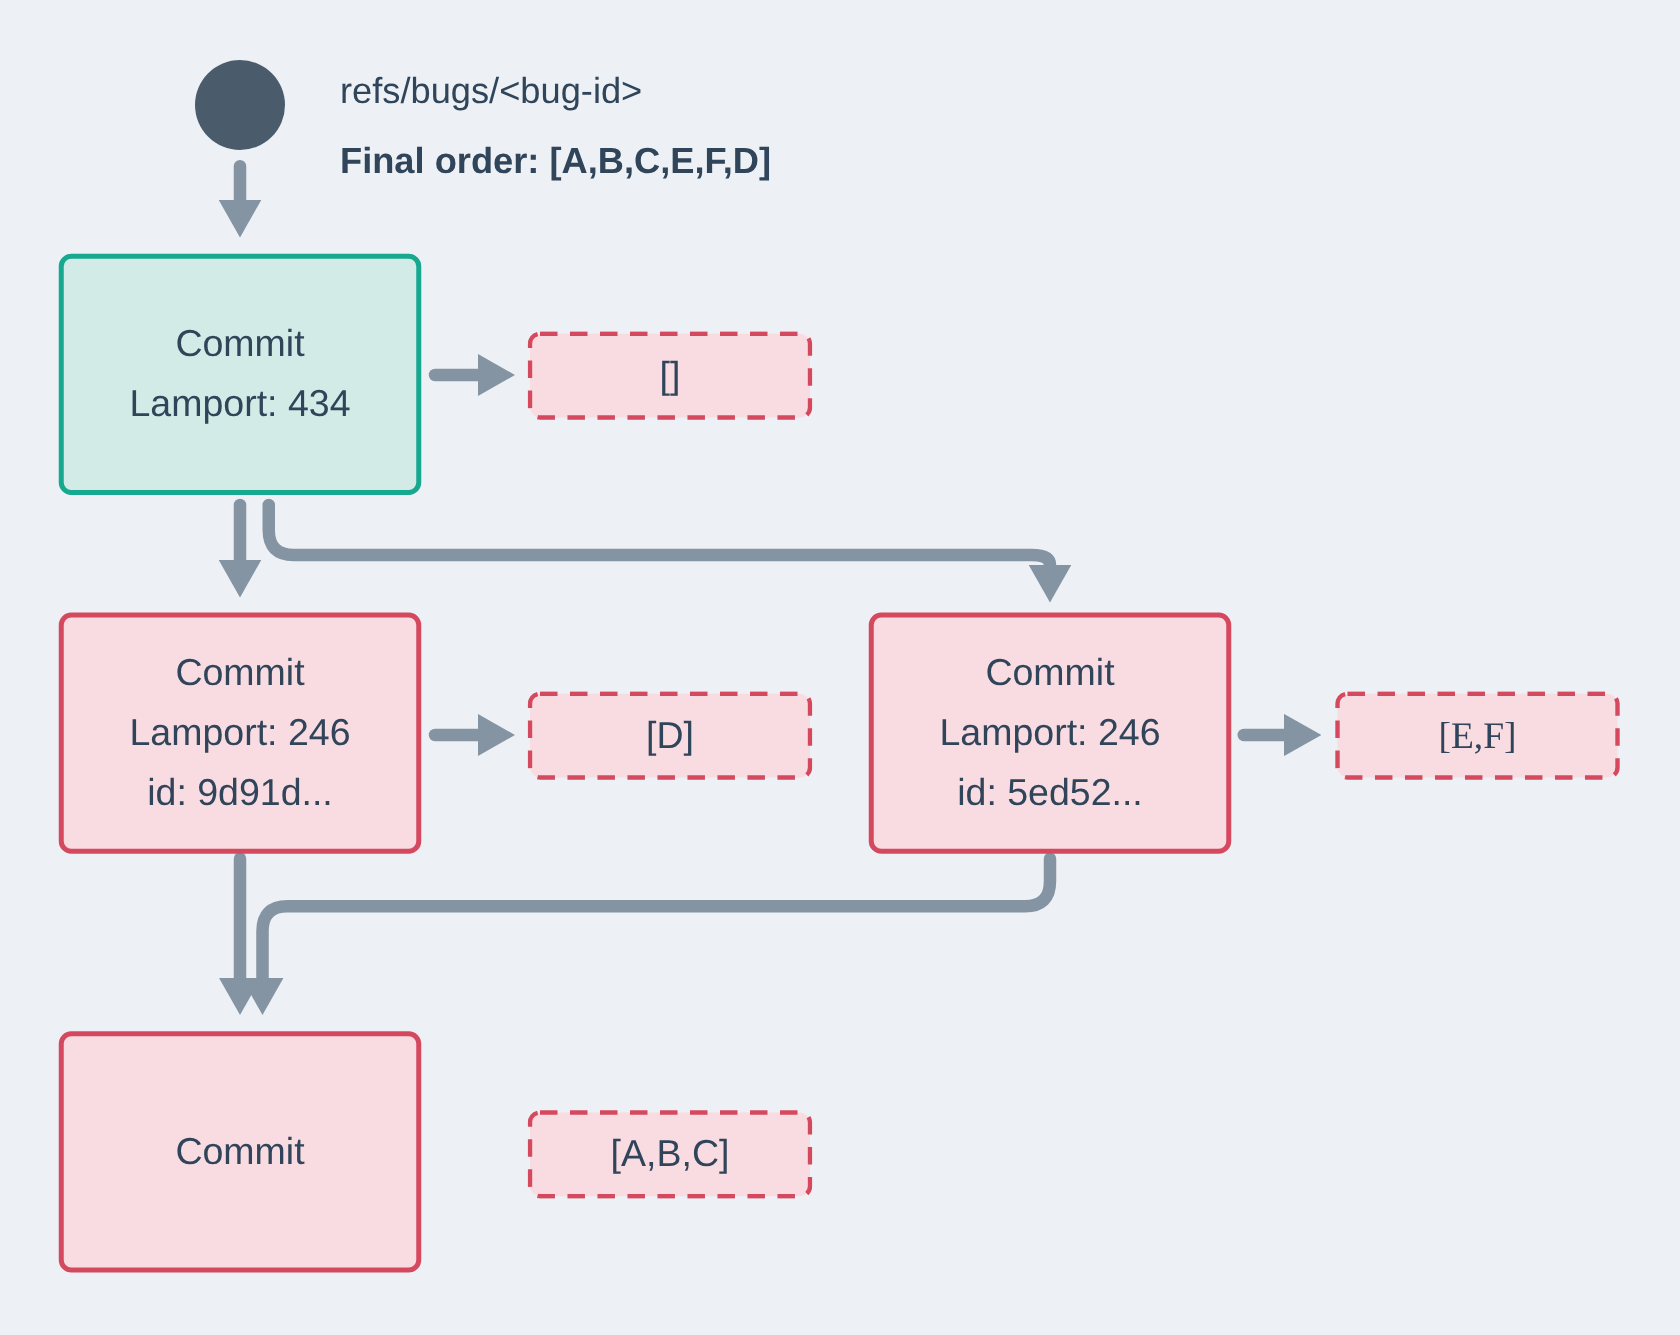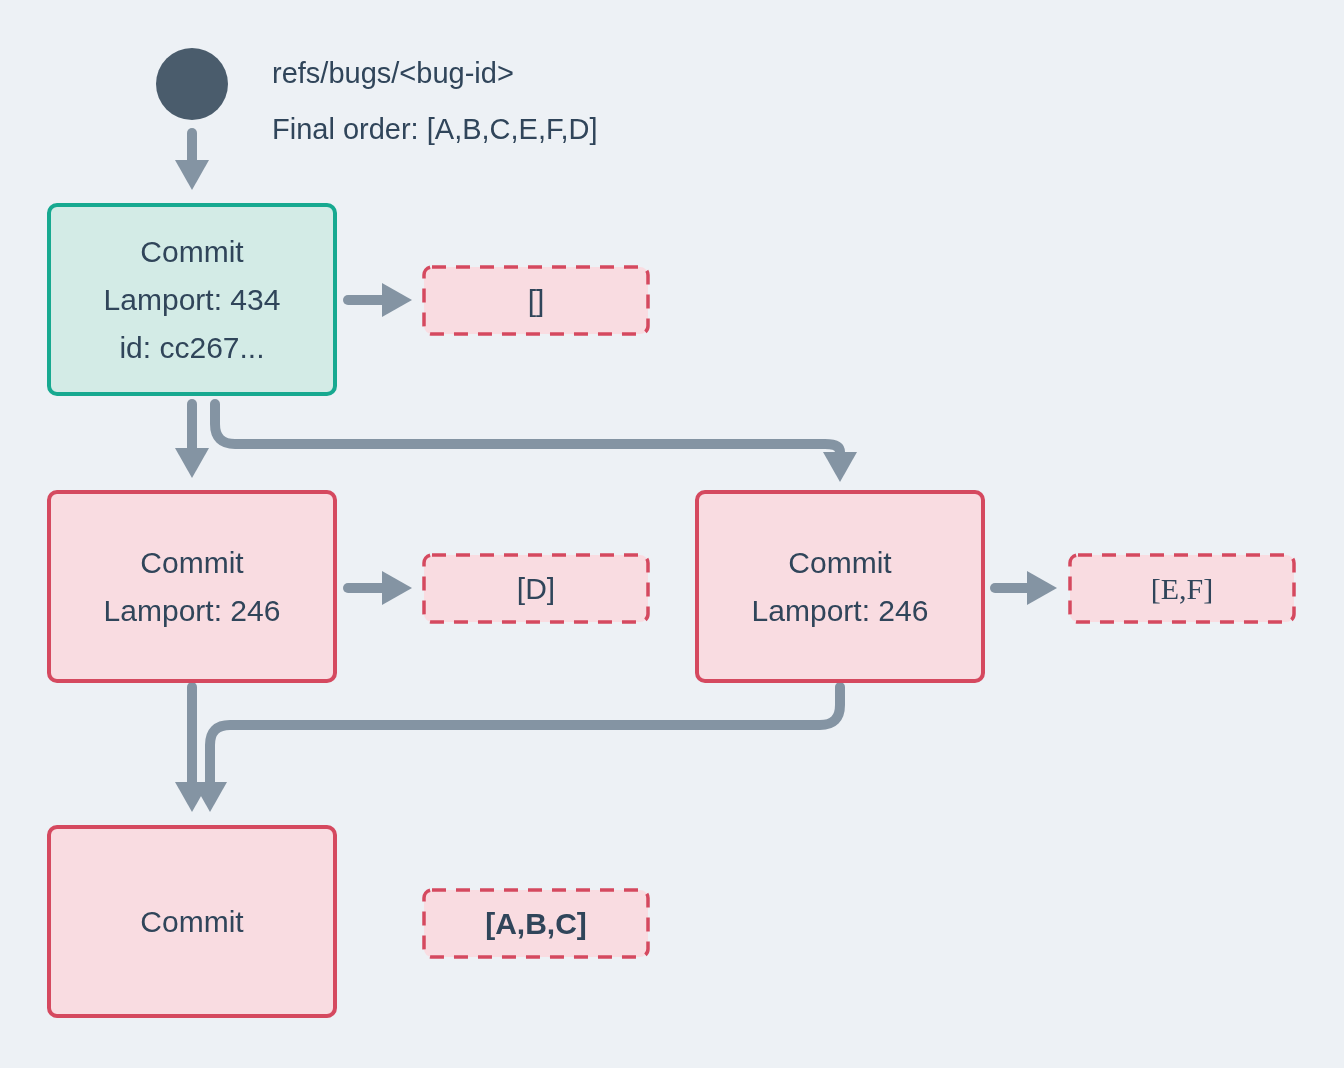--- a/index.html
+++ b/index.html
@@ -48,21 +48,21 @@
   }
 
   .label {
     position: absolute;
     left: 272px;
     color: var(--text);
     font-size: 29px;
     white-space: nowrap;
   }
   .ref-label   { top: 57px;  font-weight: 400; }
-  .final-label { top: 113px; font-weight: 400; }
+  .final-label { top: 113px; font-weight: 700; }
 
   .commit-box {
     position: absolute;
     width: 290px; height: 193px;
     border-radius: 10px;
     display: flex;
     flex-direction: column;
     justify-content: center;
     align-items: center;
     text-align: center;
@@ -106,21 +106,21 @@
   }
   .payload-text {
     position: relative;
     color: var(--text);
     font-size: 30px;
     white-space: nowrap;
   }
   .payload-root  { left: 422px;  top: 265px; }
   .payload-left  { left: 422px;  top: 553px; }
   .payload-right { left: 1068px; top: 553px; font-family: Liberation Serif, serif; }
-  .payload-merge { left: 422px;  top: 888px; font-weight: bold; }
+  .payload-merge { left: 422px;  top: 888px; }
 </style>
 </head>
 <body>
 
 <div class="canvas">
 
   <svg class="edges" viewBox="0 0 1344 1068">
     <defs>
       <marker id="arrow" markerUnits="userSpaceOnUse" markerWidth="30" markerHeight="34" viewBox="0 0 30 34" refX="0" refY="17" orient="auto">
         <path class="arrowhead" d="M0,0 L30,17 L0,34 Z"></path>
@@ -137,31 +137,32 @@
   </svg>
 
   <div class="ref-circle"></div>
 
   <div class="label ref-label">refs/bugs/&lt;bug-id&gt;</div>
   <div class="label final-label">Final order: [A,B,C,E,F,D]</div>
 
   <div class="commit-box teal node-root">
     <div class="line">Commit</div>
     <div class="line">Lamport: 434</div>
-    <div class="line">id: cc267...</div>
   </div>
 
   <div class="commit-box pink node-left">
     <div class="line">Commit</div>
     <div class="line">Lamport: 246</div>
+    <div class="line">id: 9d91d...</div>
   </div>
 
   <div class="commit-box pink node-right">
     <div class="line">Commit</div>
     <div class="line">Lamport: 246</div>
+    <div class="line">id: 5ed52...</div>
   </div>
 
   <div class="commit-box pink node-merge">
     <div class="line">Commit</div>
   </div>
 
   <div class="payload payload-root">
     <svg class="payload-border" viewBox="0 0 228 71">
       <rect x="2" y="2" width="224" height="67" rx="8"></rect>
     </svg>

